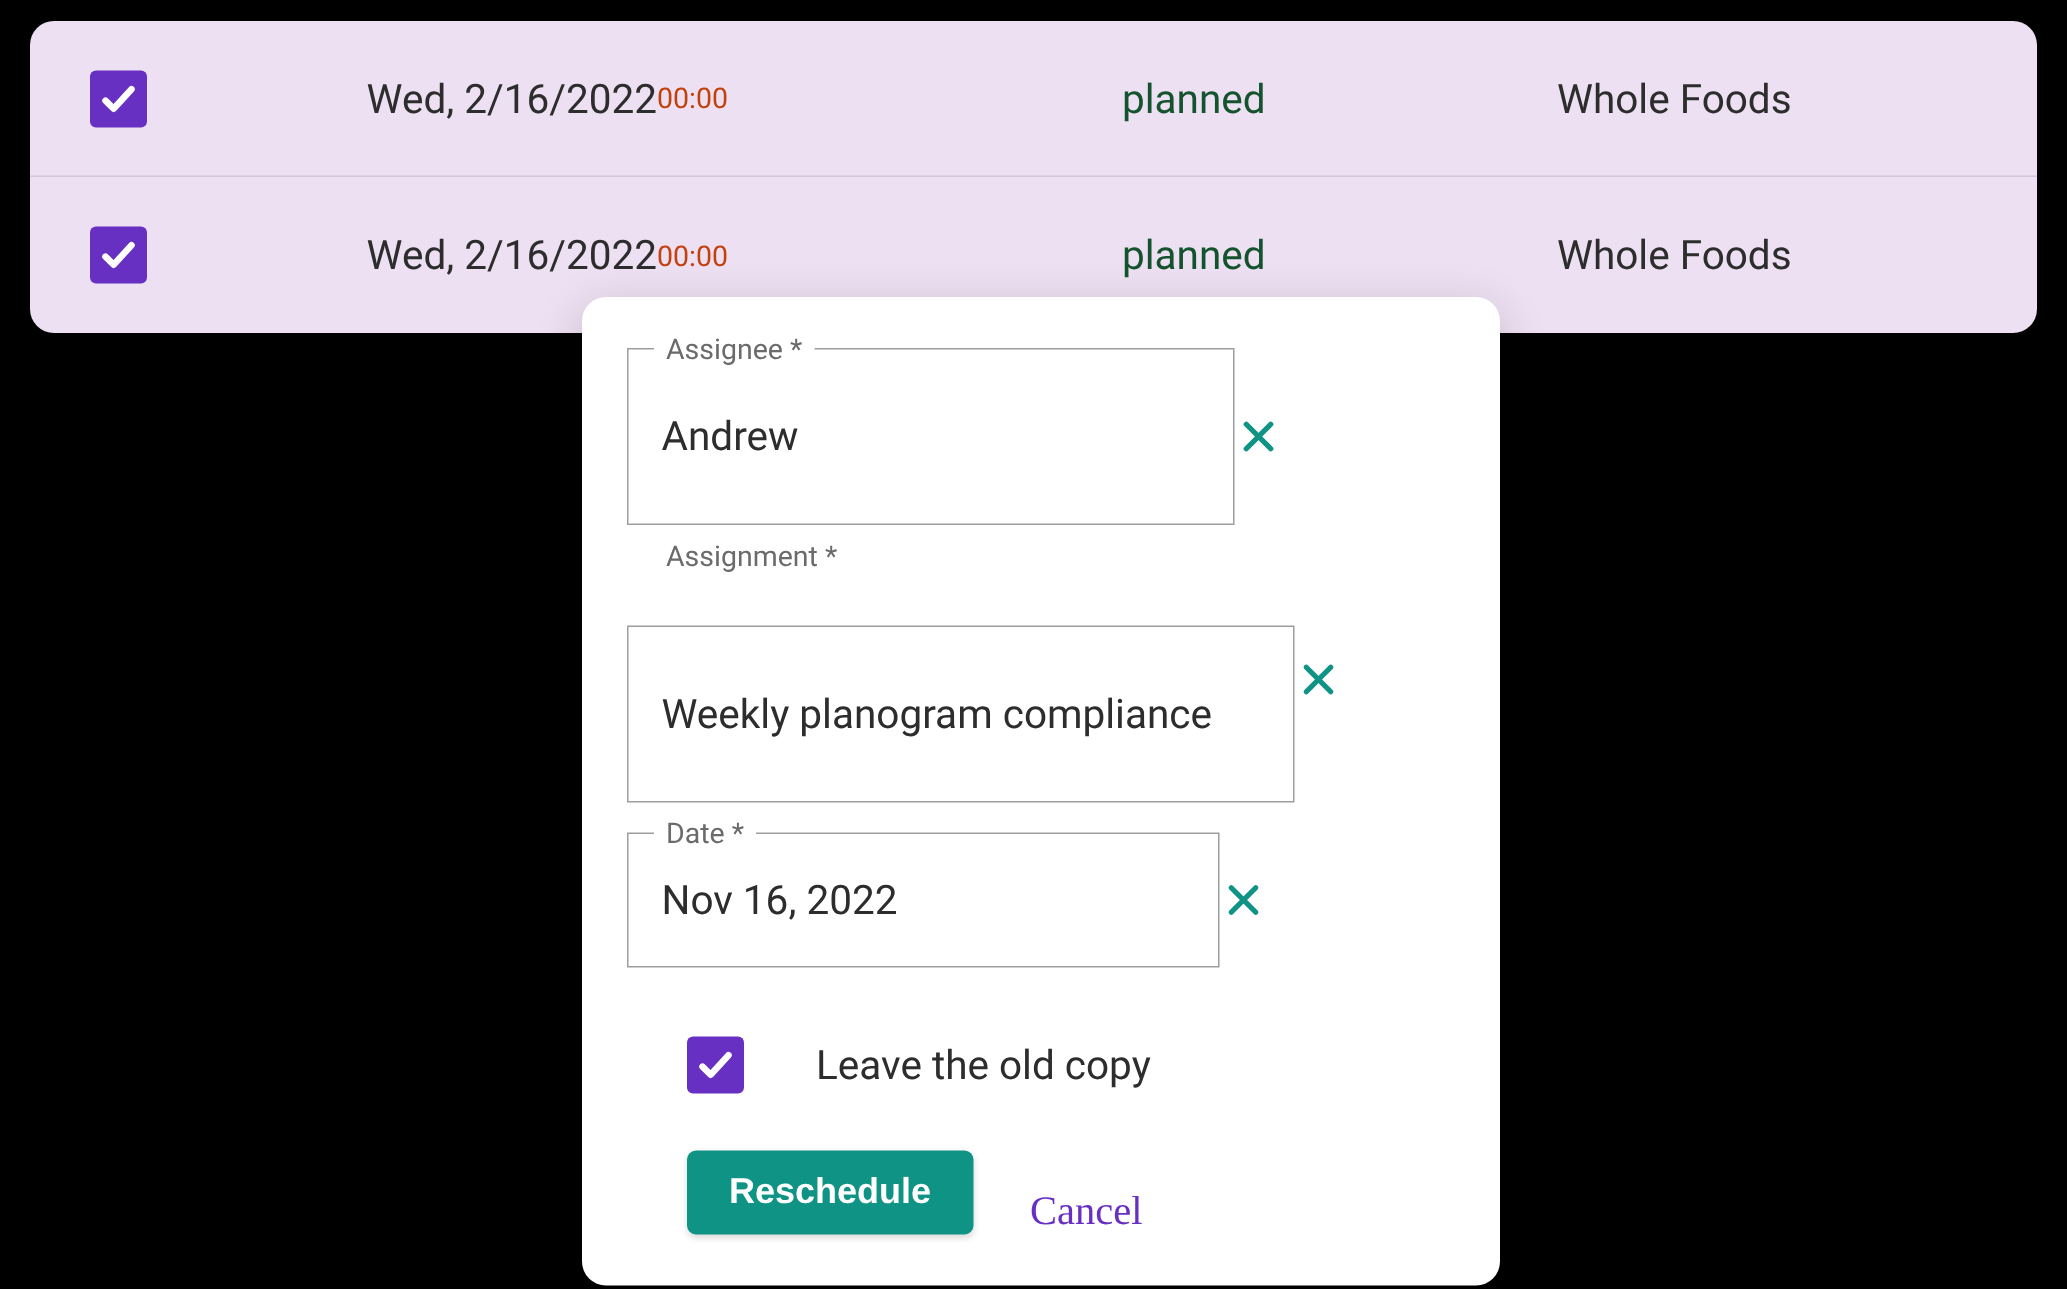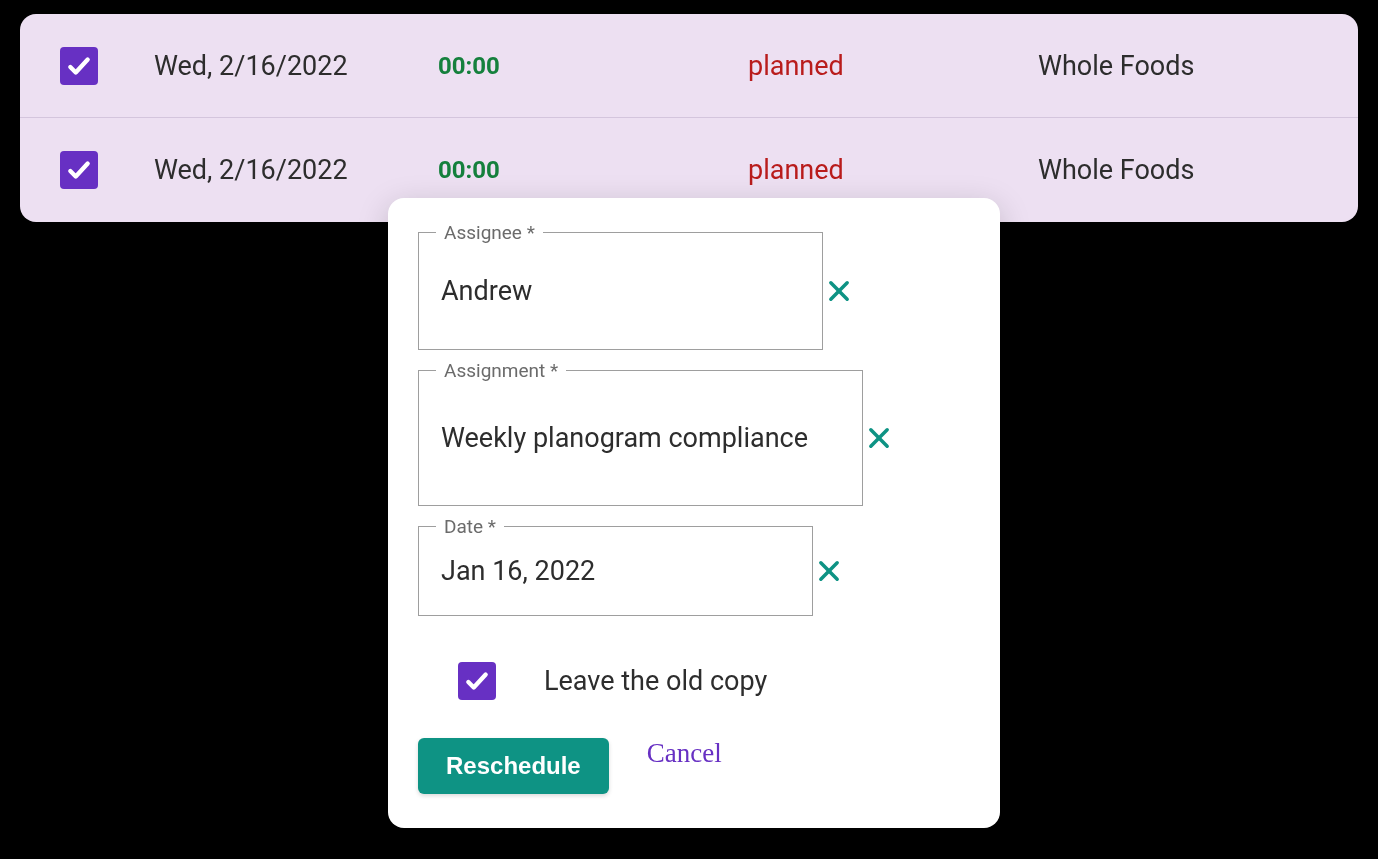--- a/index.html
+++ b/index.html
@@ -46,31 +46,31 @@
     }
     .checkbox svg {
       width: 26px;
       height: 26px;
     }
     .cell-date {
       width: 340px;
       padding-left: 56px;
       font-size: 27px;
       color: #2D2D2D;
+      text-align: right;
     }
     .cell-time {
       width: 310px;
-      font-size: 24px;
-      color: #15803d;
-      font-weight: bold;
+      font-size: 19px;
+      color: #c2410c;
     }
     .cell-status {
       width: 290px;
       font-size: 27px;
-      color: #b91c1c;
+      color: #14532d;
     }
     .cell-location {
       flex: 1;
       font-size: 27px;
       color: #2D2D2D;
     }
     .dialog {
       position: absolute;
       top: 198px;
       left: 388px;
@@ -107,21 +107,22 @@
       display: flex;
       align-items: center;
       background: #fff;
     }
     .field-assignee {
       width: 405px;
       height: 118px;
     }
     .field-assignment {
       width: 445px;
-      height: 136px;
+      height: 118px;
+      margin-top: 47px;
     }
     .field-date {
       width: 395px;
       height: 90px;
     }
     .clear-btn {
       cursor: pointer;
       display: flex;
       align-items: center;
       justify-content: center;
@@ -152,22 +153,23 @@
     .leave-copy-checkbox svg {
       width: 26px;
       height: 26px;
     }
     .leave-copy-label {
       font-size: 27px;
       color: #2D2D2D;
     }
     .actions-row {
       display: flex;
-      align-items: flex-start;
+      align-items: flex-end;
       gap: 38px;
+      margin-left: 40px;
     }
     .reschedule-btn {
       background: #0E9384;
       color: #fff;
       border: none;
       border-radius: 6px;
       height: 56px;
       padding: 0 28px;
       font-size: 24px;
       font-weight: 600;
@@ -232,21 +234,21 @@
       <svg viewBox="0 0 24 24" fill="none" stroke-width="3" stroke-linecap="round">
           <line x1="5" y1="5" x2="19" y2="19"></line>
           <line x1="19" y1="5" x2="5" y2="19"></line>
         </svg>
     </div>
   </div>
 
   <div class="field-row">
     <div class="field-wrapper">
       <div class="field-label">Date *</div>
-      <div class="field-input field-date">Jan 16, 2022</div>
+      <div class="field-input field-date">Nov 16, 2022</div>
     </div>
     <div class="clear-btn">
       <svg viewBox="0 0 24 24" fill="none" stroke-width="3" stroke-linecap="round">
           <line x1="5" y1="5" x2="19" y2="19"></line>
           <line x1="19" y1="5" x2="5" y2="19"></line>
         </svg>
     </div>
   </div>
 
   <div class="leave-copy-row">

